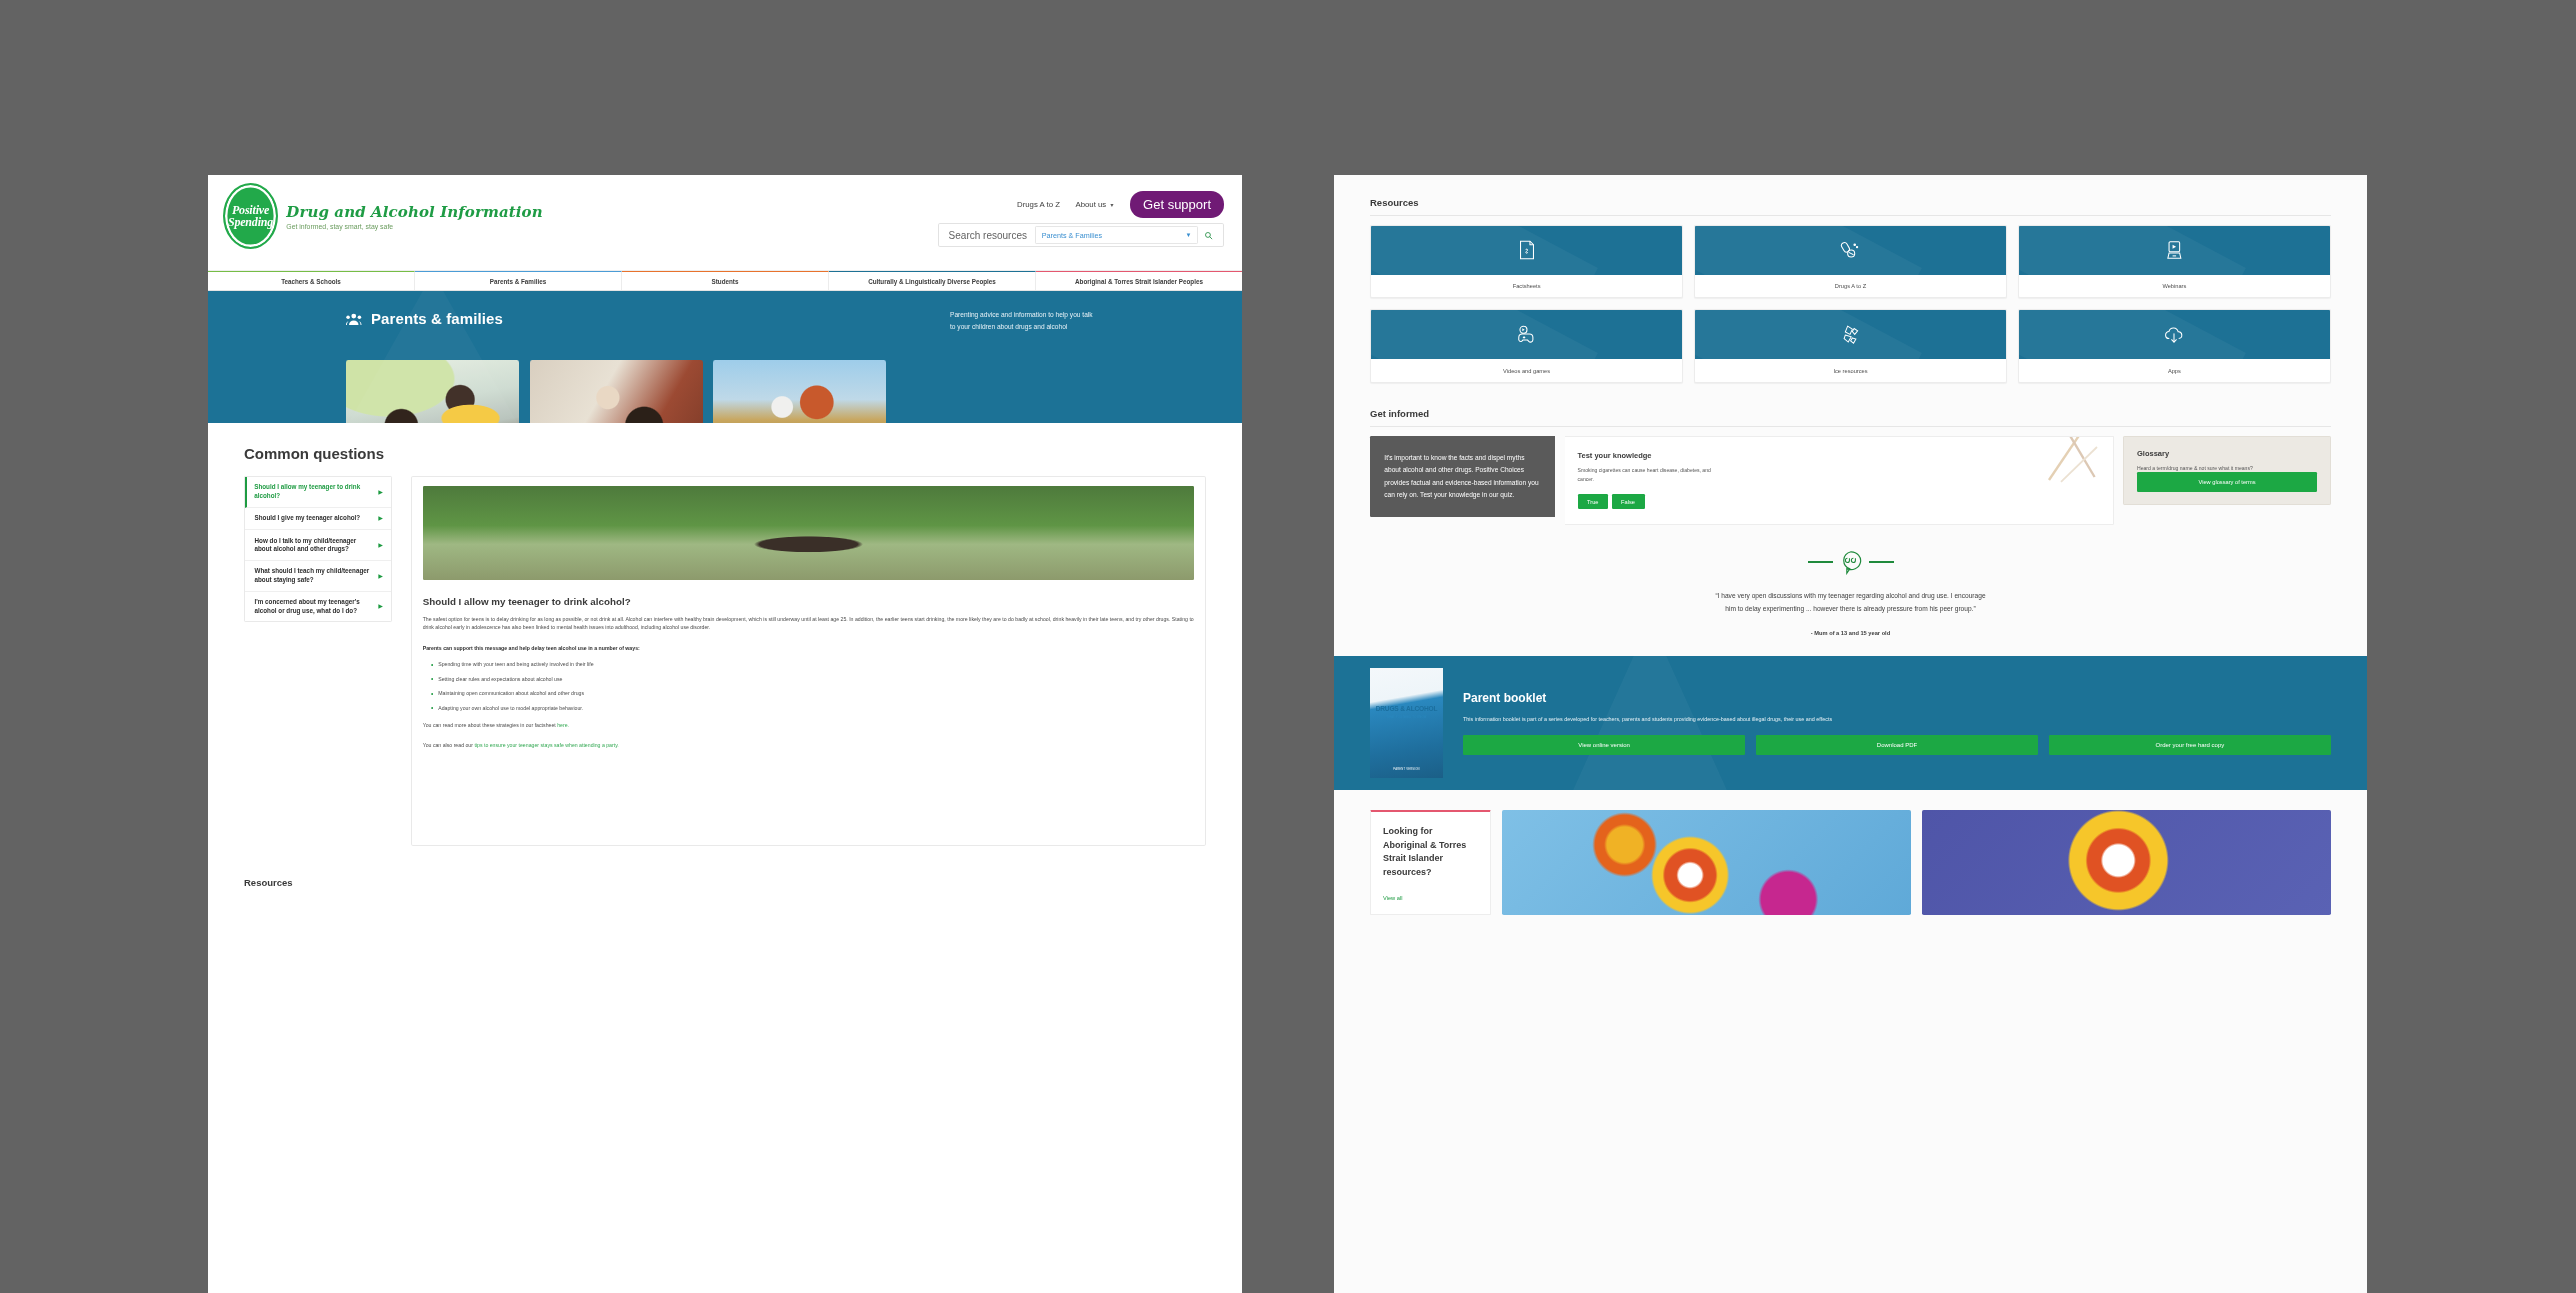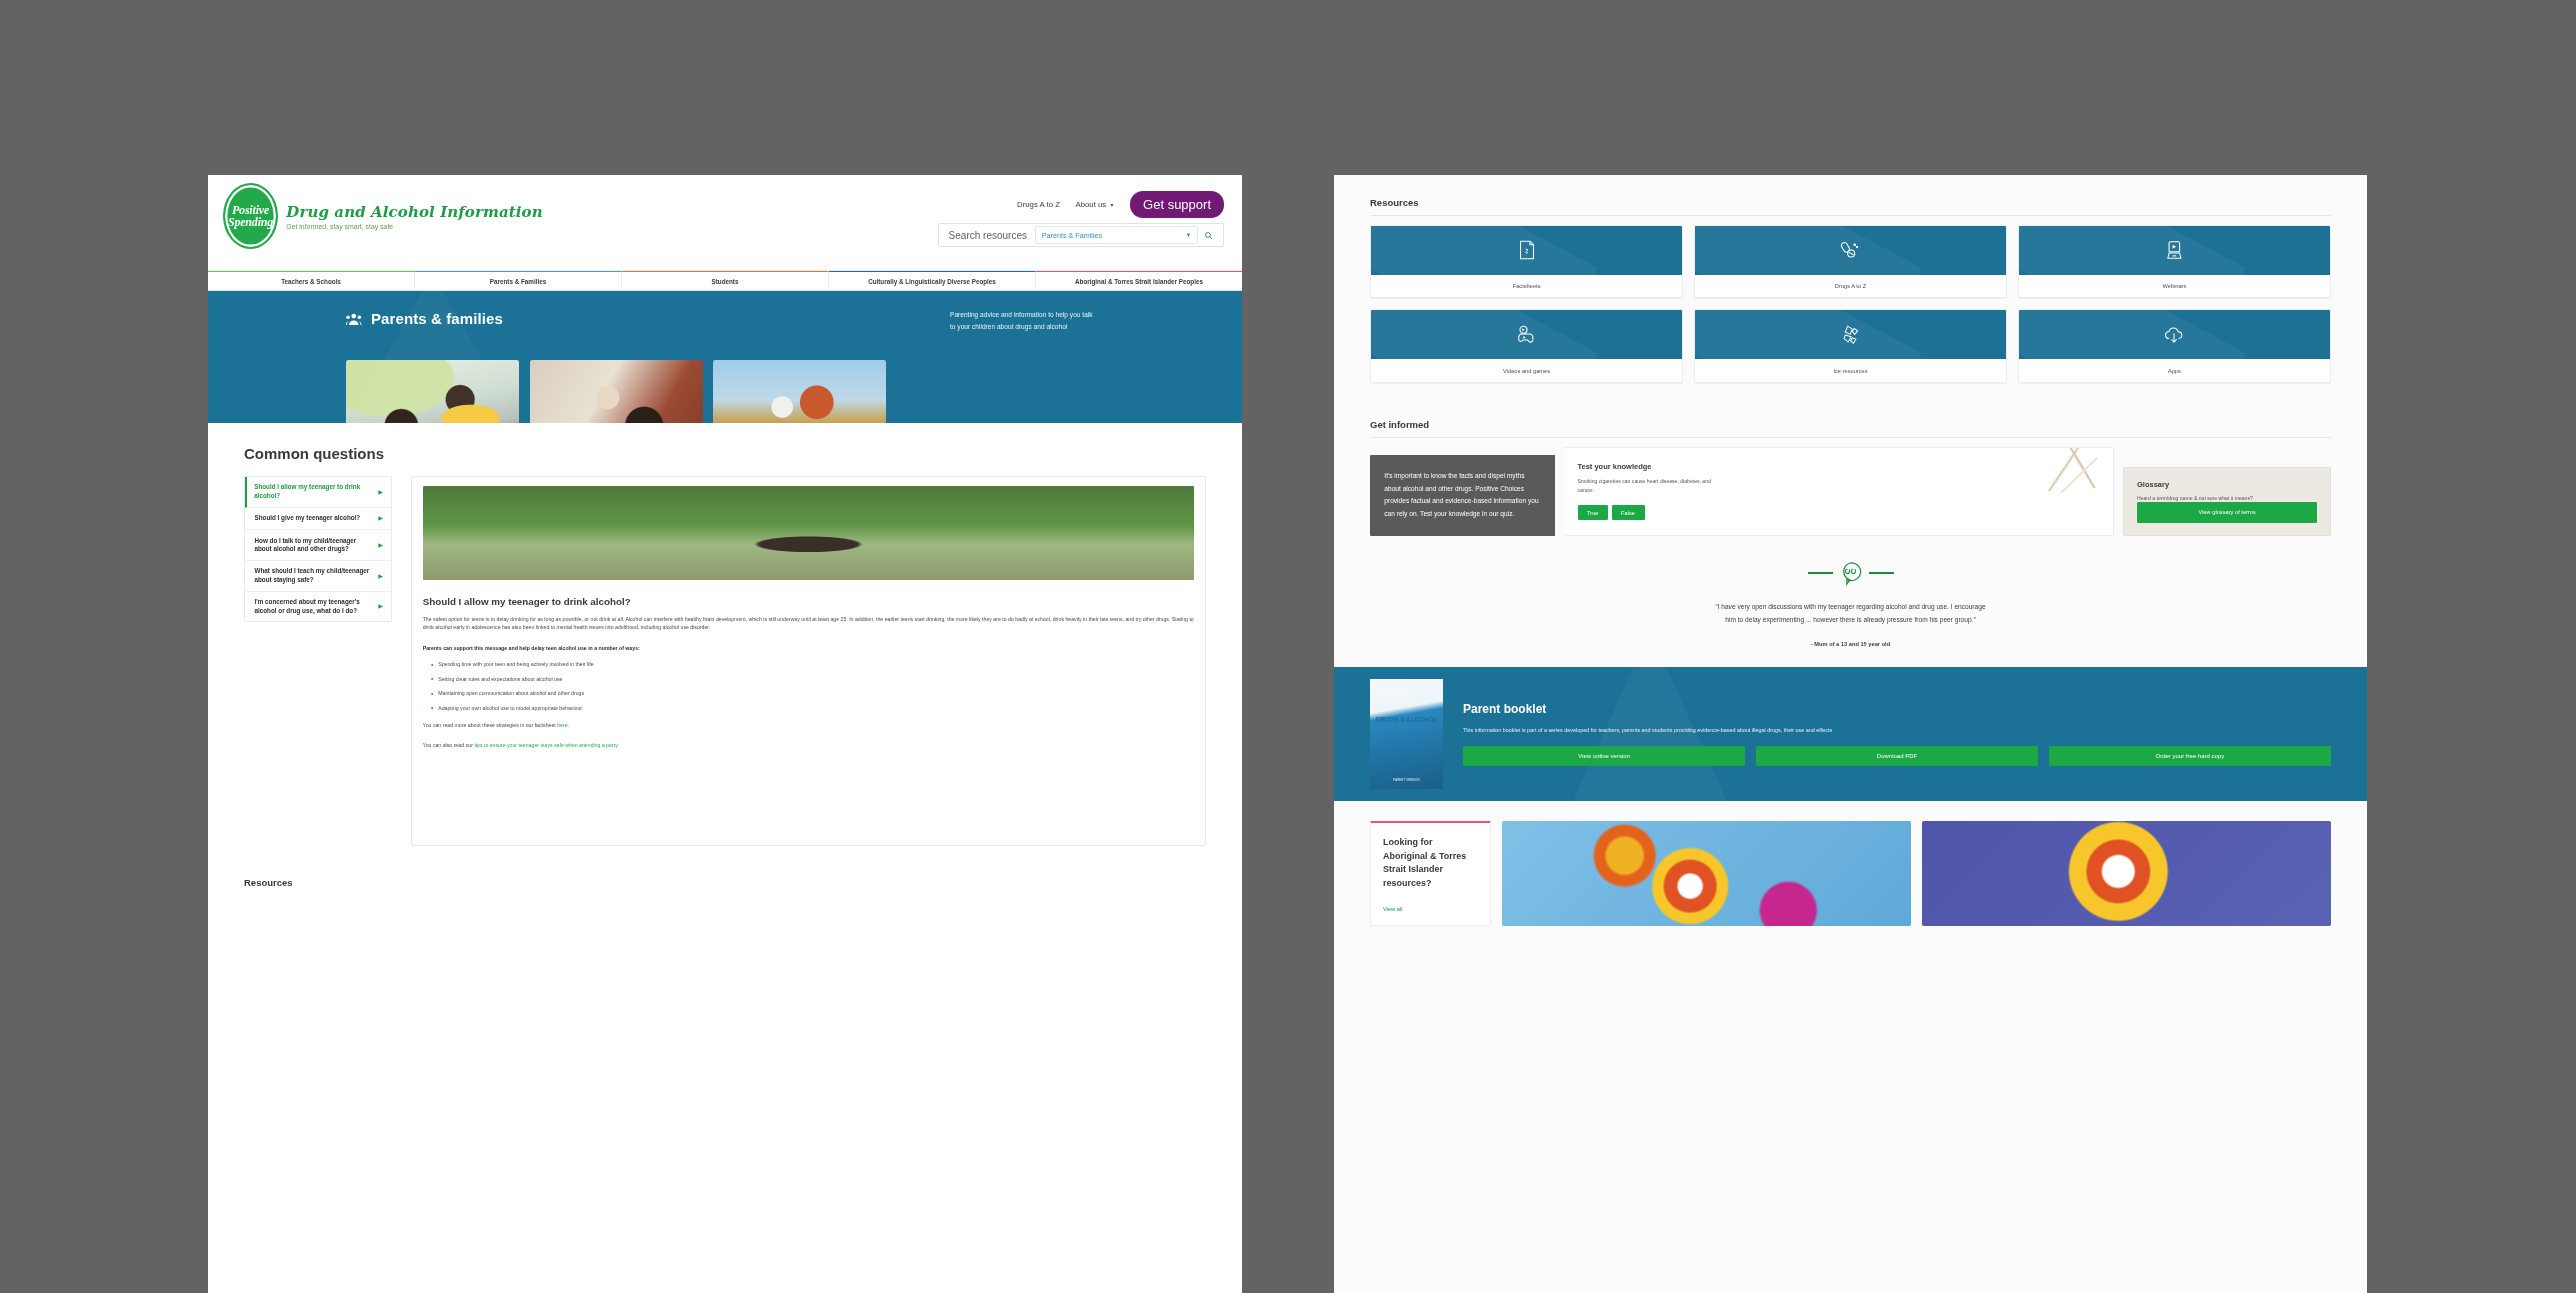--- a/index.html
+++ b/index.html
@@ -152,21 +152,21 @@
     height:49px; background:#1d7195; position:relative; overflow:hidden;
     display:flex; align-items:center; justify-content:center;
   }
   .tile-top::before{
     content:""; position:absolute; left:-20%; top:-60%;
     width:90%; height:220%; background:rgba(255,255,255,0.045); transform:rotate(28deg);
   }
   .tile-label { height:22.7px; display:flex; align-items:center; justify-content:center; font-size:5.7px; color:#4d4d4d; }
   .tile svg { position:relative; z-index:2; }
 
-  .gi-row { display:flex; gap:9.5px; align-items:flex-end; }
+  .gi-row { display:flex; gap:9.5px; align-items:flex-start; }
   .gi-dark { width:185px; background:#5a5a5a; color:#fff; padding:15.5px 14.3px; font-size:6.6px; line-height:12.5px; border-radius:1.2px 0 0 1.2px; }
   .gi-quiz { flex:1; background:#fff; border:0.6px solid #ededed; border-left:none; padding:14.3px 13px; position:relative; overflow:hidden; border-radius:0 1.2px 1.2px 0; }
   .gi-quiz-deco { position:absolute; right:3.6px; top:-8.3px; opacity:.5; }
   .gi-quiz-title { font-size:7.5px; font-weight:bold; color:#3b3b3b; }
   .gi-quiz-q { font-size:5.1px; color:#555; margin-top:6px; line-height:8.3px; width:137px; }
   .gi-btns { display:flex; gap:3.6px; margin-top:10.7px; }
   .gi-btn { background:#1ca844; color:#fff; font-size:5.7px; padding:4.8px 9.5px; border-radius:1.2px; }
   .gi-gloss {
     width:208px; background:#ece9e3; border:0.6px solid #e2ded6; border-radius:1.2px;
     padding:12px 13px; display:flex; flex-direction:column;
@@ -432,21 +432,21 @@
             <line x1="17" y1="13" x2="17" y2="27" stroke-linecap="round"></line>
             <path d="M13 23l4 4 4-4" stroke-linecap="round" stroke-linejoin="round"></path>
           </svg>
         </div>
         <div class="tile-label">Apps</div>
       </div>
 
     </div>
   </div>
 
-  <div class="rp-section" style="padding-top:36px">
+  <div class="rp-section" style="padding-top:25px">
     <div class="rp-heading">Get informed</div>
     <div class="rp-rule"></div>
     <div class="gi-row">
       <div class="gi-dark">It's important to know the facts and dispel myths about alcohol and other drugs. Positive Choices provides factual and evidence-based information you can rely on. Test your knowledge in our quiz.</div>
       <div class="gi-quiz">
         <svg class="gi-quiz-deco" width="72" height="54" viewBox="0 0 120 90">
           <line x1="20" y1="85" x2="72" y2="8" stroke="#c9a16a" stroke-width="4"></line>
           <line x1="96" y1="80" x2="52" y2="6" stroke="#b9916a" stroke-width="4"></line>
           <line x1="40" y1="88" x2="100" y2="30" stroke="#d8c3a5" stroke-width="3"></line>
         </svg>

